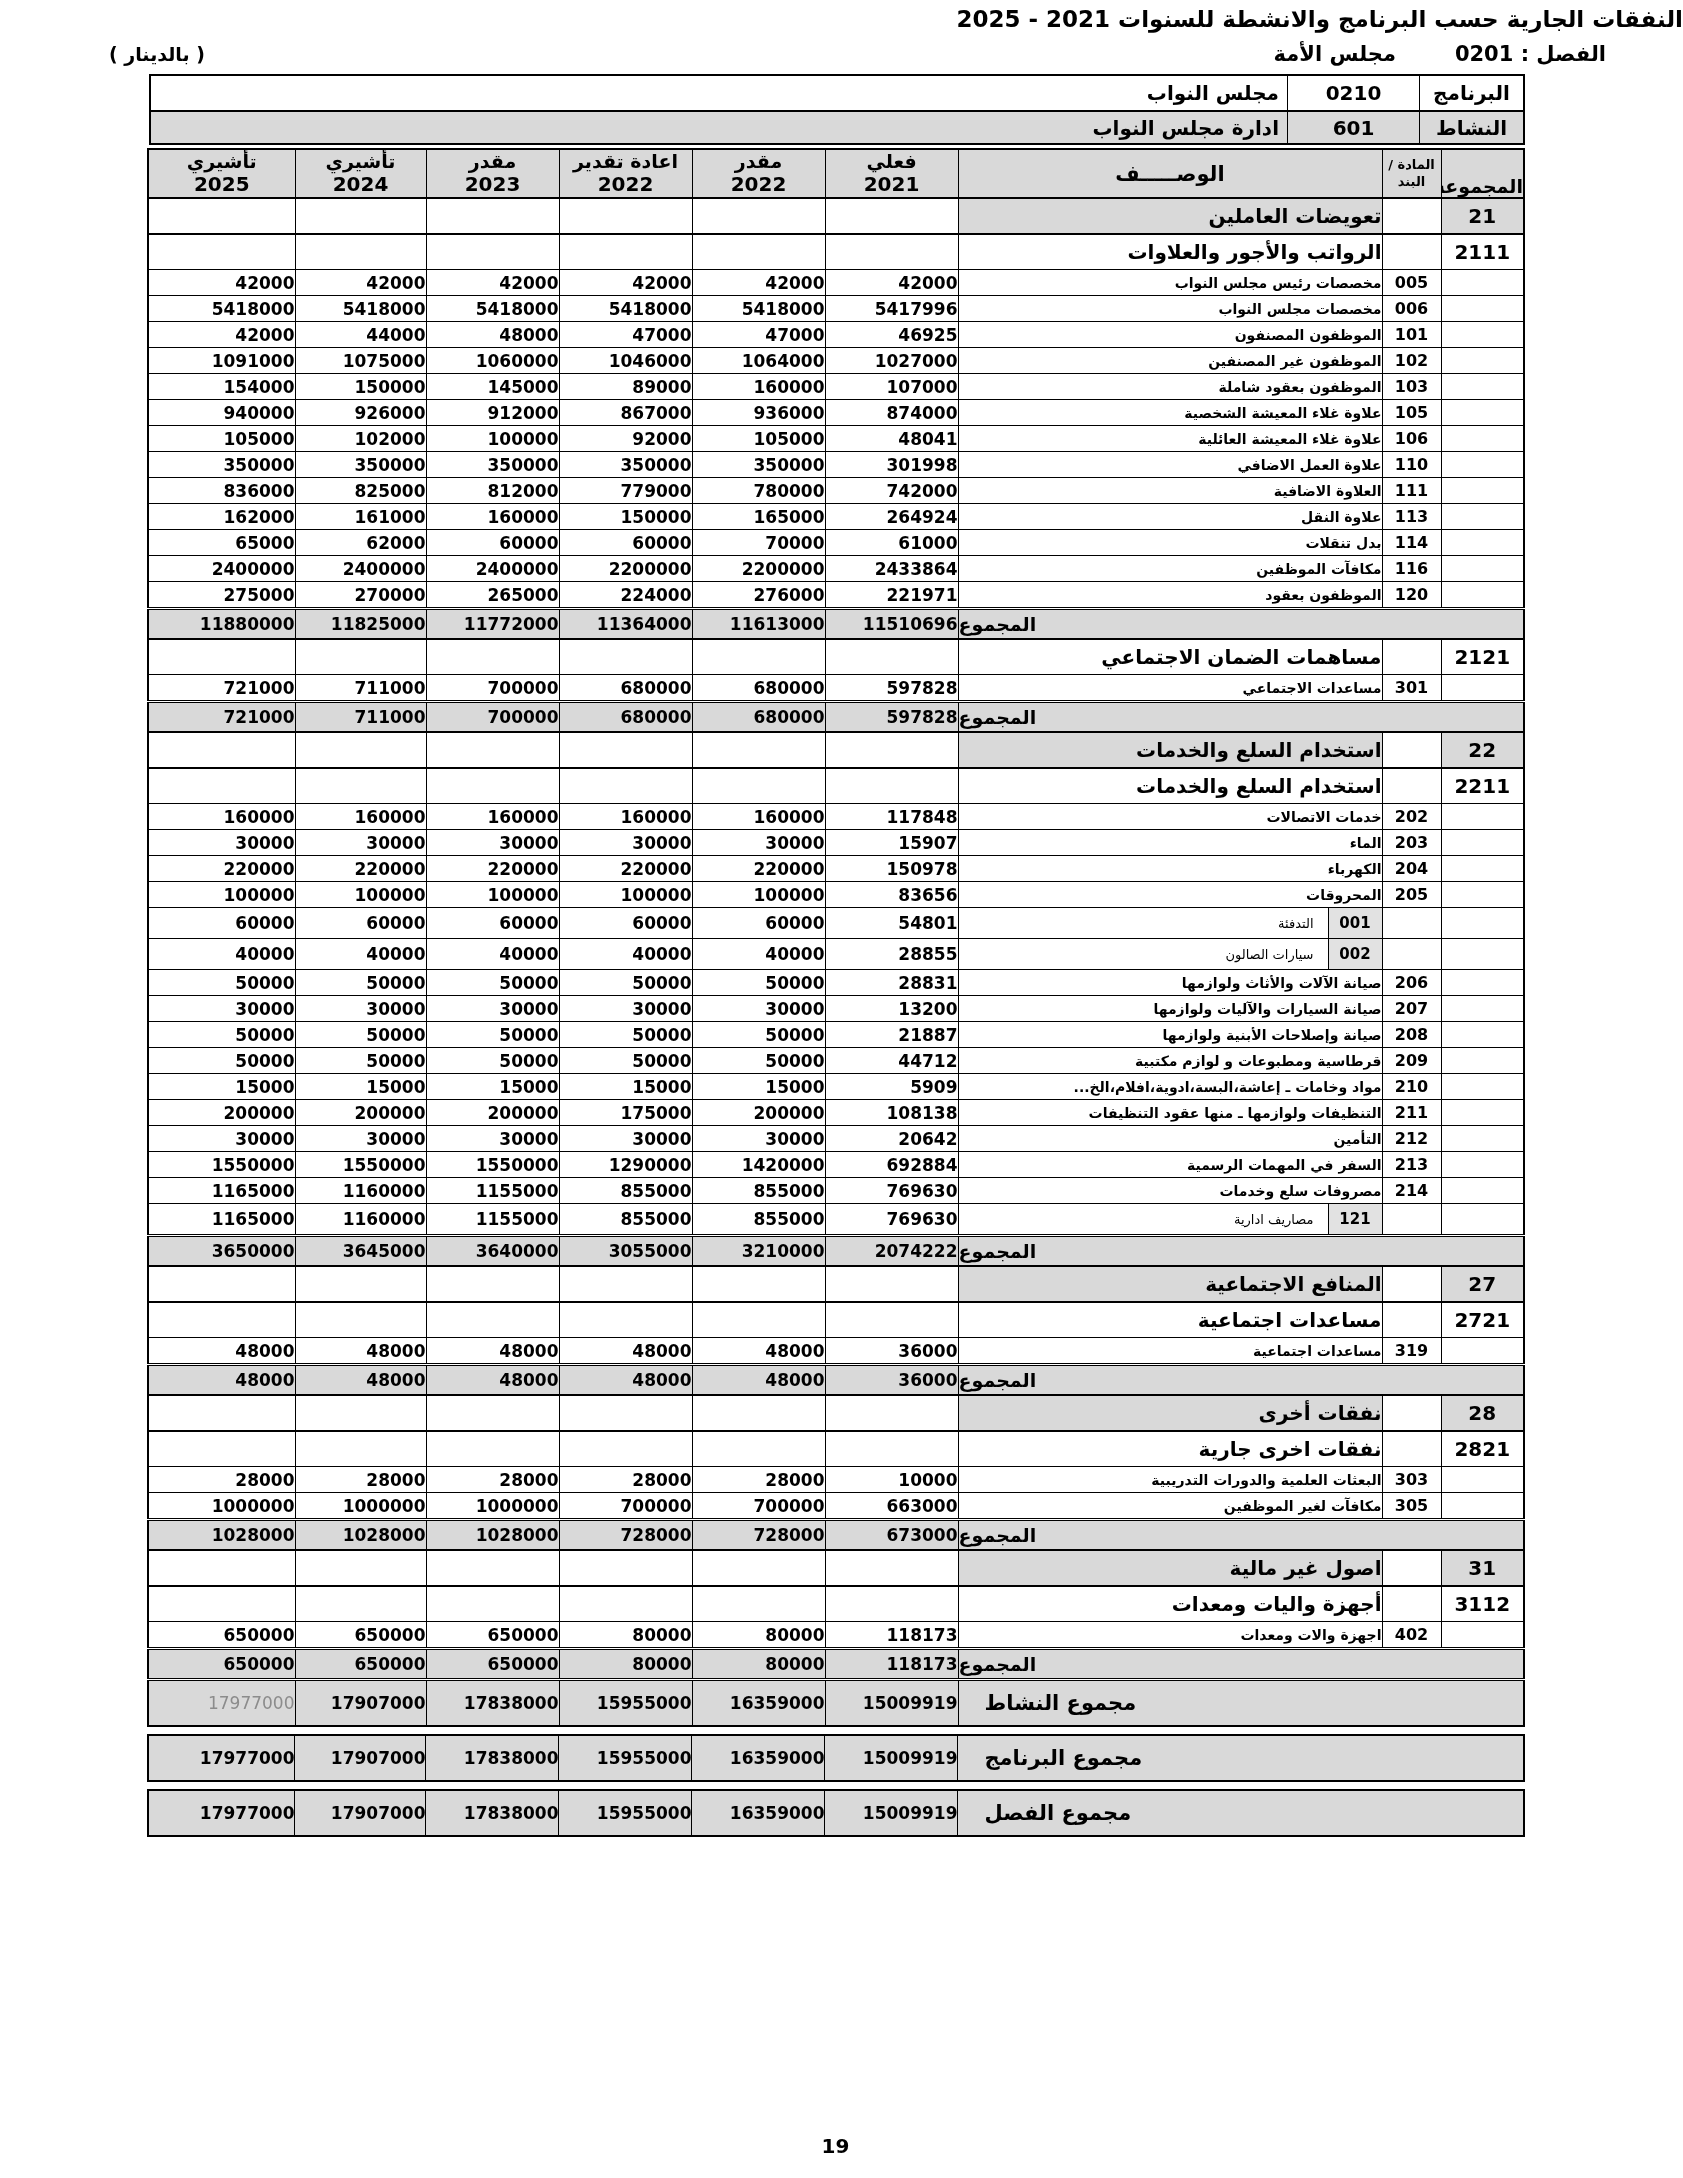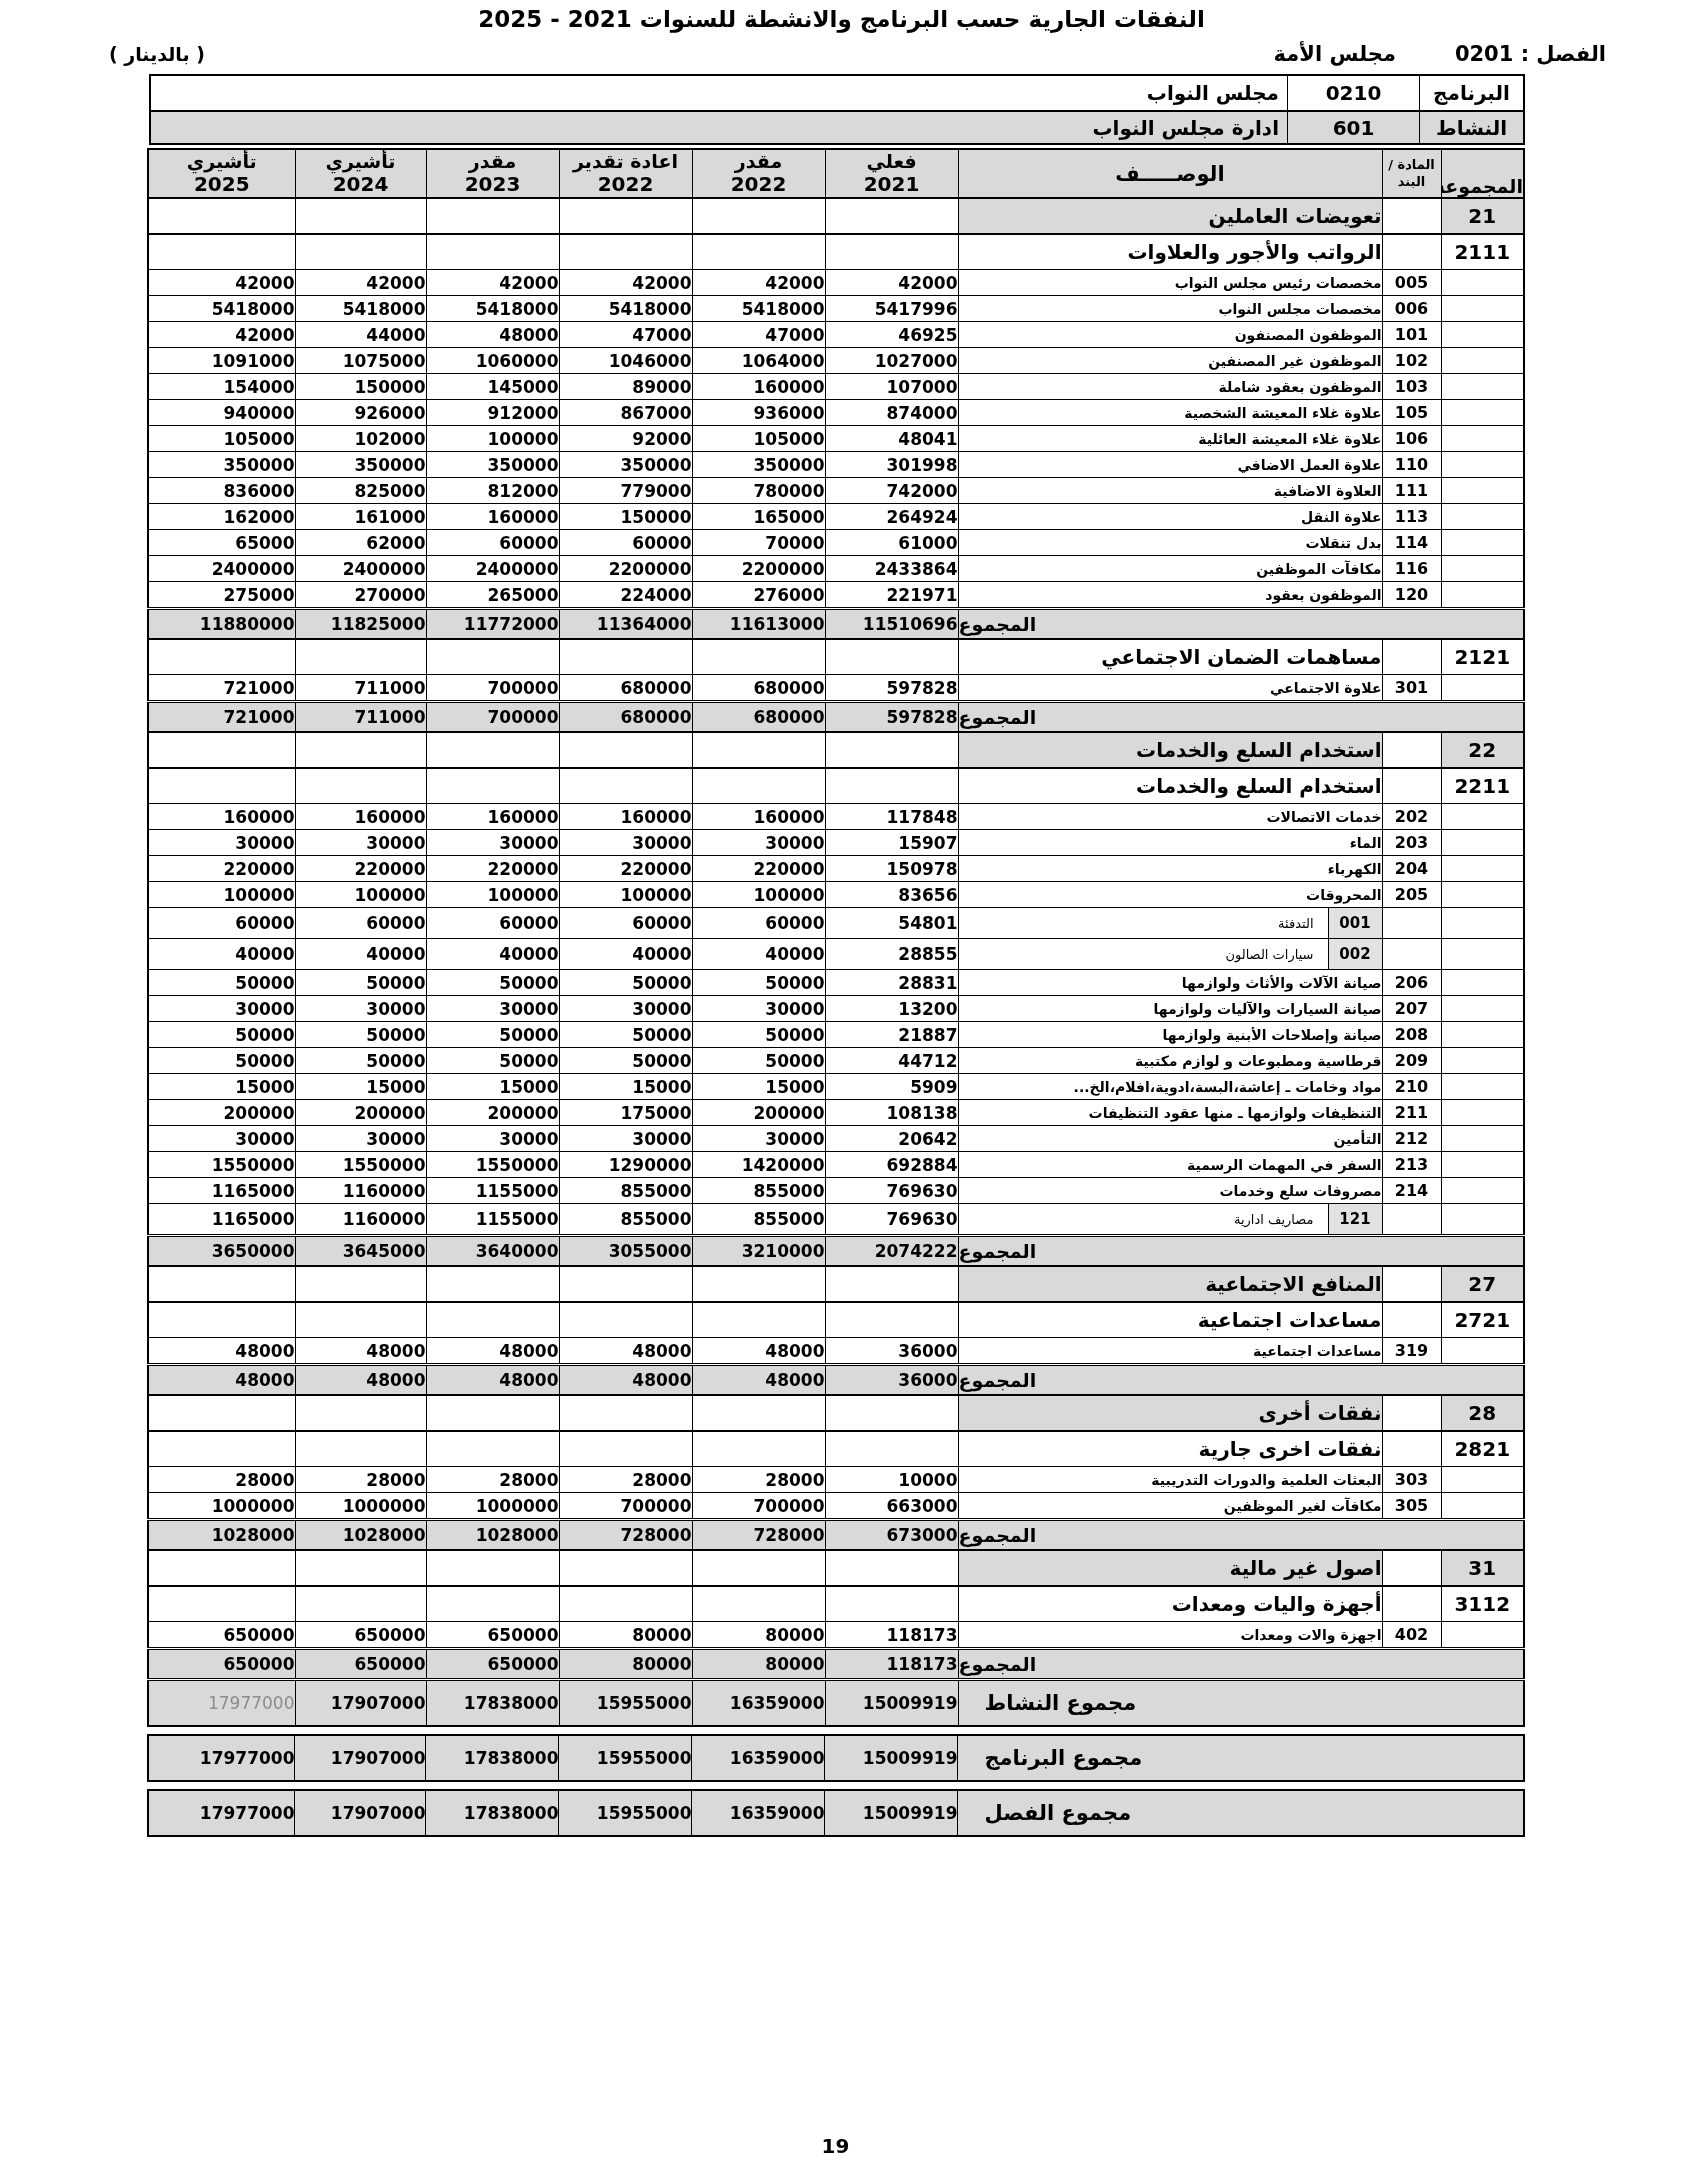--- a/index.html
+++ b/index.html
@@ -1,18 +1,18 @@
 <!DOCTYPE html>
 <html lang="ar" dir="rtl"><head>
 <meta charset="utf-8">
 <style>
   html,body{margin:0;padding:0;background:#fff;}
   .sheet{position:relative;width:1683px;height:2178px;background:#fff;direction:rtl;
          font-family:"DejaVu Sans",sans-serif;color:#000;overflow:hidden;}
-  .title{text-align:center;padding-top:6px;font-size:23px;font-weight:700;}
+  .title{text-align:right;padding-top:6px;font-size:23px;font-weight:700;}
   .chapter-line{display:flex;align-items:center;margin-top:10px;padding:0 77px 0 109px;
                 font-weight:700;font-size:21px;}
   .chapter-name{margin-right:59px;}
   .chapter-spacer{flex:1;}
   .currency-note{font-size:19px;}
   .content{width:1376px;margin:8px 158px 0 149px;}
   .hdr-box{display:flex;align-items:stretch;height:34px;background:#fff;}
   .program-row{border:2px solid #000;border-bottom:1px solid #000;}
   .activity-row{border:2px solid #000;border-top:1px solid #000;background:#d9d9d9;height:31px;}
   .hdr-box .lbl{width:103px;display:flex;align-items:center;justify-content:center;
@@ -311,21 +311,21 @@
             <td class="c-num"></td>
             <td class="c-num"></td>
             <td class="c-num"></td>
             <td class="c-num"></td>
             <td class="c-num"></td>
             <td class="c-num"></td>
           </tr>
           <tr class="r-item">
             <td class="c-group"></td>
             <td class="c-item">301</td>
-            <td class="c-desc">علاوة الاجتماعي</td>
+            <td class="c-desc">مساعدات الاجتماعي</td>
             <td class="c-num">597828</td>
             <td class="c-num">680000</td>
             <td class="c-num">680000</td>
             <td class="c-num">700000</td>
             <td class="c-num">711000</td>
             <td class="c-num">721000</td>
           </tr>
           <tr class="r-total">
             <td class="c-label" colspan="3">المجموع</td>
             <td class="c-num">597828</td>

